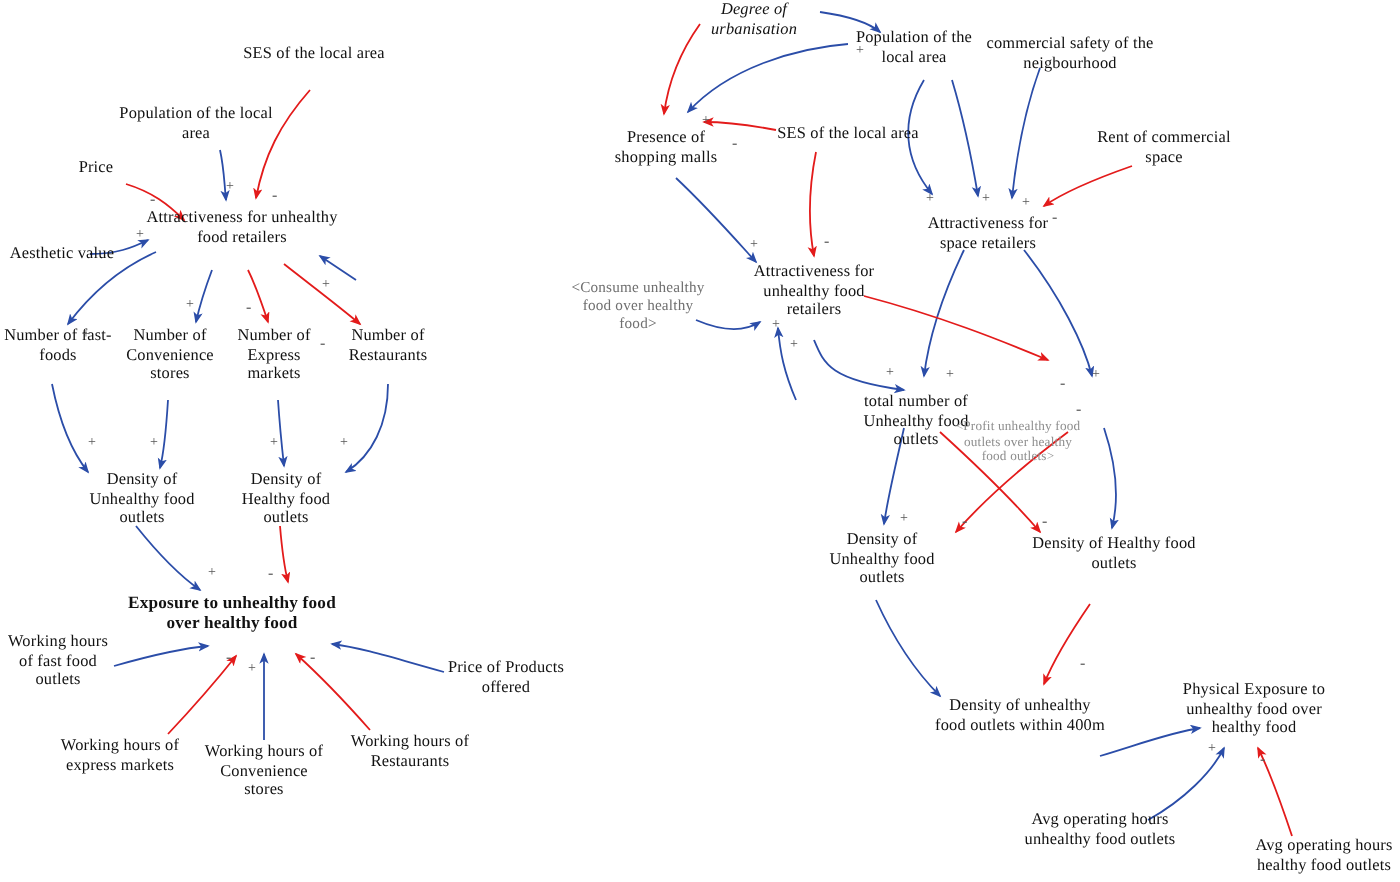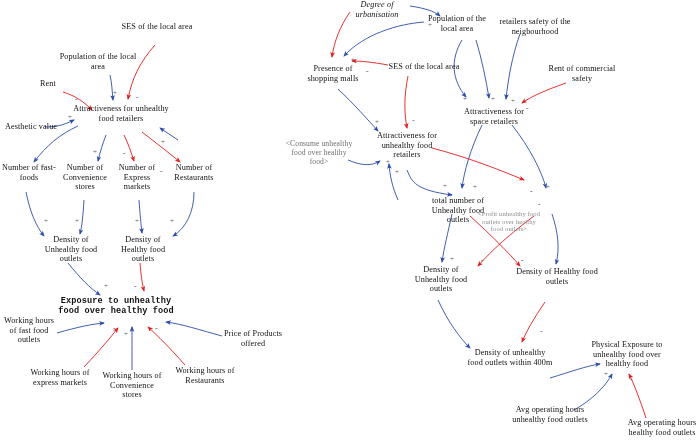--- a/index.html
+++ b/index.html
@@ -140,39 +140,39 @@
       <path d="M574,410 C592,400 606,386 612,374" stroke="#2b4da8" marker-end="url(#abp)"></path>
 
       <path d="M646,418 C640,400 634,384 629,374" stroke="#e31b1b" marker-end="url(#abn)"></path>
     </g>
   </svg>
 
   <div class="node" style="left:120px;top:22px;width:74px;">SES of the local area</div>
 
   <div class="node" style="left:58px;top:52px;width:80px;">Population of the local area</div>
 
-  <div class="node" style="left:28px;top:79px;width:40px;">Rent</div>
+  <div class="node" style="left:28px;top:79px;width:40px;">Price</div>
 
   <div class="node" style="left:0px;top:110px;width:62px;margin-top:12px;">Aesthetic value</div>
 
   <div class="node" style="left:72px;top:104px;width:98px;">Attractiveness for unhealthy food retailers</div>
 
   <div class="node" style="left:0px;top:163px;width:58px;">Number of fast-foods</div>
 
   <div class="node" style="left:56px;top:163px;width:58px;">Number of Convenience stores</div>
 
   <div class="node" style="left:110px;top:163px;width:54px;">Number of Express markets</div>
 
   <div class="node" style="left:164px;top:163px;width:60px;">Number of Restaurants</div>
 
   <div class="node" style="left:38px;top:235px;width:66px;">Density of Unhealthy food outlets</div>
 
   <div class="node" style="left:112px;top:235px;width:62px;">Density of Healthy food outlets</div>
 
-  <div class="node bold" style="left:58px;top:296px;width:116px;font-family:Liberation Mono, monospace;">Exposure to unhealthy food over healthy food</div>
+  <div class="node bold" style="left:58px;top:296px;width:116px;">Exposure to unhealthy food over healthy food</div>
 
   <div class="node" style="left:0px;top:316px;width:58px;">Working hours of fast food outlets</div>
 
   <div class="node" style="left:26px;top:368px;width:68px;">Working hours of express markets</div>
 
   <div class="node" style="left:100px;top:371px;width:64px;">Working hours of Convenience stores</div>
 
   <div class="node" style="left:172px;top:366px;width:66px;">Working hours of Restaurants</div>
 
   <div class="node" style="left:222px;top:329px;width:62px;">Price of Products offered</div>
@@ -193,27 +193,27 @@
   <div class="sign" style="left:104px;top:283px;">+</div>
   <div class="sign minus" style="left:134px;top:283px;">-</div>
   <div class="sign minus" style="left:113px;top:325px;">-</div>
   <div class="sign" style="left:124px;top:331px;">+</div>
   <div class="sign minus" style="left:155px;top:325px;">-</div>
 
   <div class="node" style="left:340px;top:0px;width:74px;font-style:italic;">Degree of urbanisation</div>
 
   <div class="node" style="left:424px;top:14px;width:66px;">Population of the local area</div>
 
-  <div class="node" style="left:490px;top:17px;width:90px;">retailers safety of the neigbourhood</div>
+  <div class="node" style="left:490px;top:17px;width:90px;">commercial safety of the neigbourhood</div>
 
   <div class="node" style="left:304px;top:64px;width:58px;">Presence of shopping malls</div>
 
   <div class="node" style="left:386px;top:62px;width:76px;">SES of the local area</div>
 
-  <div class="node" style="left:546px;top:64px;width:72px;">Rent of commercial safety</div>
+  <div class="node" style="left:546px;top:64px;width:72px;">Rent of commercial space</div>
 
   <div class="node" style="left:456px;top:107px;width:76px;">Attractiveness for space retailers</div>
 
   <div class="node" style="left:372px;top:131px;width:70px;">Attractiveness for unhealthy food retailers</div>
 
   <div class="node ghost2" style="left:282px;top:140px;width:74px;">&lt;Consume unhealthy food over healthy food&gt;</div>
 
   <div class="node" style="left:420px;top:196px;width:76px;">total number of Unhealthy food outlets</div>
 
 

